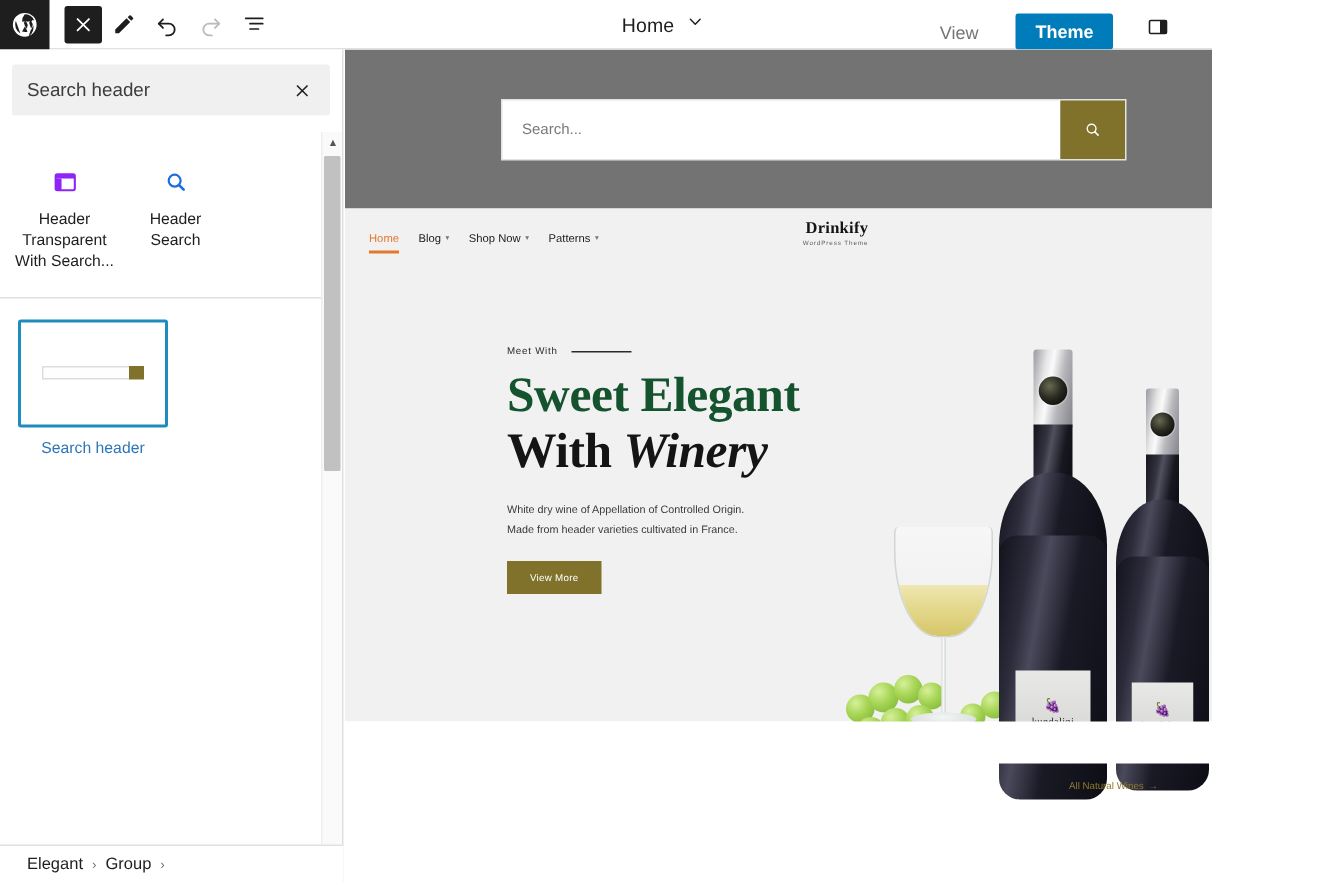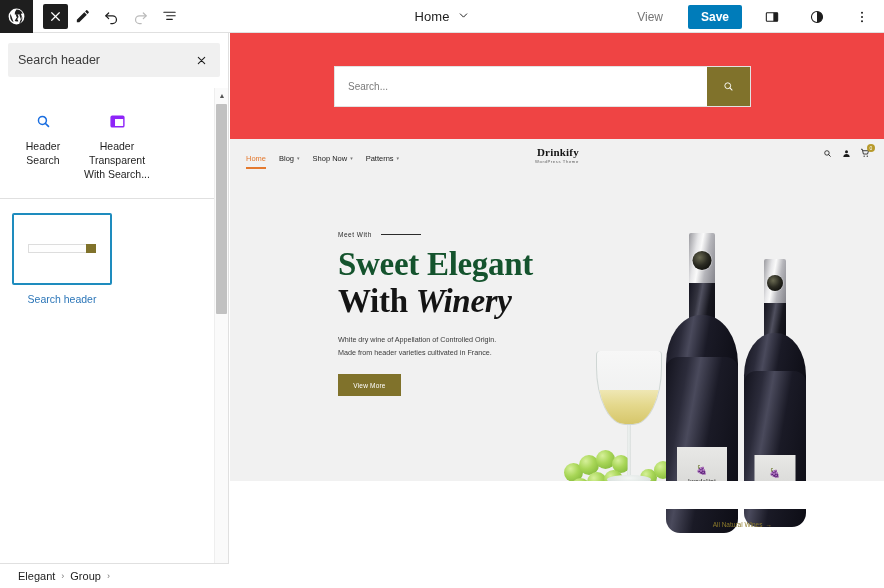--- a/index.html
+++ b/index.html
@@ -2,21 +2,21 @@
 <html><head>
 <meta charset="utf-8">
 <style>
   * { box-sizing: border-box; margin: 0; padding: 0; }
   html, body {
     width: 884px; height: 588px;
     overflow: hidden;
     font-family: "Liberation Sans", sans-serif;
     background: #fff;
   }
-  .app { position: relative; width: 884px; height: 588px; overflow: hidden; }
+  .app { position: relative; width: 808px; height: 588px; overflow: hidden; }
 
   
   .topbar {
     position: absolute; top: 0; left: 0; width: 884px; height: 33px;
     background: #fff; border-bottom: 1px solid #e0e0e0;
     display: flex; align-items: center;
   }
   .wp-logo-box {
     width: 33px; height: 33px; background: #1e1e1e;
     display: flex; align-items: center; justify-content: center; flex: 0 0 auto;
@@ -32,21 +32,21 @@
   .center-title {
     position: absolute; left: 0; right: 0; top: 0; height: 33px;
     display: flex; align-items: center; justify-content: center; gap: 7px;
     pointer-events: none;
   }
   .center-title .doc-title {
     font-size: 13px; color: #1e1e1e; letter-spacing: .1px;
   }
   .right-group {
     position: absolute; right: 7px; top: 0; height: 33px;
-    display: flex; align-items: center; gap: 15px;
+    display: flex; align-items: flex-end; gap: 15px;
   }
   .view-link {
     font-size: 12px; color: #757575; padding: 4px 10px; cursor: pointer;
   }
   .save-btn {
     background: #007cba; color: #fff; font-size: 12px; font-weight: 600;
     padding: 6px 13px; border: none; border-radius: 2px; cursor: pointer;
     line-height: 1;
   }
   .icon-btn {
@@ -124,21 +124,21 @@
     display: flex; align-items: center; gap: 4px; padding-left: 18px;
   }
   .bc-item { font-size: 11px; color: #1e1e1e; cursor: pointer; }
   .bc-sep { font-size: 9px; color: #757575; padding: 0 2px; }
 
   
   .canvas {
     position: absolute; left: 230px; top: 33px; width: 654px; height: 555px;
     background: #fff; overflow: hidden;
   }
-  .canvas-top { height: 106px; background: #ef4444; position: relative; }
+  .canvas-top { height: 106px; background: #737373; position: relative; }
   .search-block {
     position: absolute; left: 105px; top: 34px; width: 415px; height: 39px;
     display: flex; box-shadow: 0 0 0 1px #e2e2e2;
   }
   .search-block .inp {
     flex: 1; background: #fff; display: flex; align-items: center;
     padding-left: 13px; font-size: 10px; color: #7a7a7a;
   }
   .search-block .sbtn {
     width: 43px; background: #80722b; display: flex; align-items: center; justify-content: center;
@@ -339,21 +339,21 @@
       <span class="doc-title">Home</span>
       <span>
         <svg width="13" height="13" viewBox="0 0 24 24">
             <path fill="none" stroke="#1e1e1e" stroke-width="1.8" stroke-linecap="round" stroke-linejoin="round" d="M6 9l6 6 6-6"></path>
           </svg>
       </span>
     </div>
 
     <div class="right-group">
       <div class="view-link">View</div>
-      <button class="save-btn">Save</button>
+      <button class="save-btn">Theme</button>
       <div class="icon-btn">
         <svg width="16" height="16" viewBox="0 0 24 24">
             <rect x="3.5" y="5.5" width="17" height="13" rx="1.3" fill="none" stroke="#1e1e1e" stroke-width="1.6"></rect>
             <rect x="14" y="5.5" width="6.5" height="13" fill="#1e1e1e"></rect>
           </svg>
       </div>
       <div class="icon-btn">
         <svg width="16" height="16" viewBox="0 0 24 24">
             <circle cx="12" cy="12" r="8.3" fill="none" stroke="#1e1e1e" stroke-width="1.6"></circle>
             <path fill="#1e1e1e" d="M12 3.7a8.3 8.3 0 0 1 0 16.6z"></path>
@@ -381,38 +381,38 @@
               <path stroke="#1e1e1e" stroke-width="2.3" stroke-linecap="round" d="M5 5l14 14M19 5L5 19"></path>
             </svg>
         </span>
       </div>
     </div>
 
     <div class="results-region">
 
       <div class="block-results">
         <div class="block-grid">
-          <div class="block-item">
-            <span class="block-icon">
-              <svg width="17" height="17" viewBox="0 0 24 24">
-                  <circle cx="10.5" cy="10.5" r="5.6" fill="none" stroke="#1a6ee0" stroke-width="2.1"></circle>
-                  <path stroke="#1a6ee0" stroke-width="2.4" stroke-linecap="round" d="M14.8 14.8l4.2 4.2"></path>
-                </svg>
-            </span>
-            <span class="block-label">Header Search</span>
-          </div>
           <div class="block-item">
             <span class="block-icon">
               <svg width="17" height="17" viewBox="0 0 24 24">
                   <rect x="3" y="4.5" width="18" height="15" rx="1.6" fill="none" stroke="#8e24f8" stroke-width="2"></rect>
                   <rect x="3" y="4.5" width="18" height="4" fill="#8e24f8"></rect>
                   <rect x="3" y="8.5" width="5.5" height="11" fill="#8e24f8"></rect>
                 </svg>
             </span>
             <span class="block-label">Header Transparent With Search...</span>
+          </div>
+          <div class="block-item">
+            <span class="block-icon">
+              <svg width="17" height="17" viewBox="0 0 24 24">
+                  <circle cx="10.5" cy="10.5" r="5.6" fill="none" stroke="#1a6ee0" stroke-width="2.1"></circle>
+                  <path stroke="#1a6ee0" stroke-width="2.4" stroke-linecap="round" d="M14.8 14.8l4.2 4.2"></path>
+                </svg>
+            </span>
+            <span class="block-label">Header Search</span>
           </div>
         </div>
       </div>
 
       <div class="pattern-list">
         <div class="pattern-card">
           <div class="pattern-thumb">
             <div class="mini-search">
               <div class="mi"></div>
               <div class="mb"></div>

